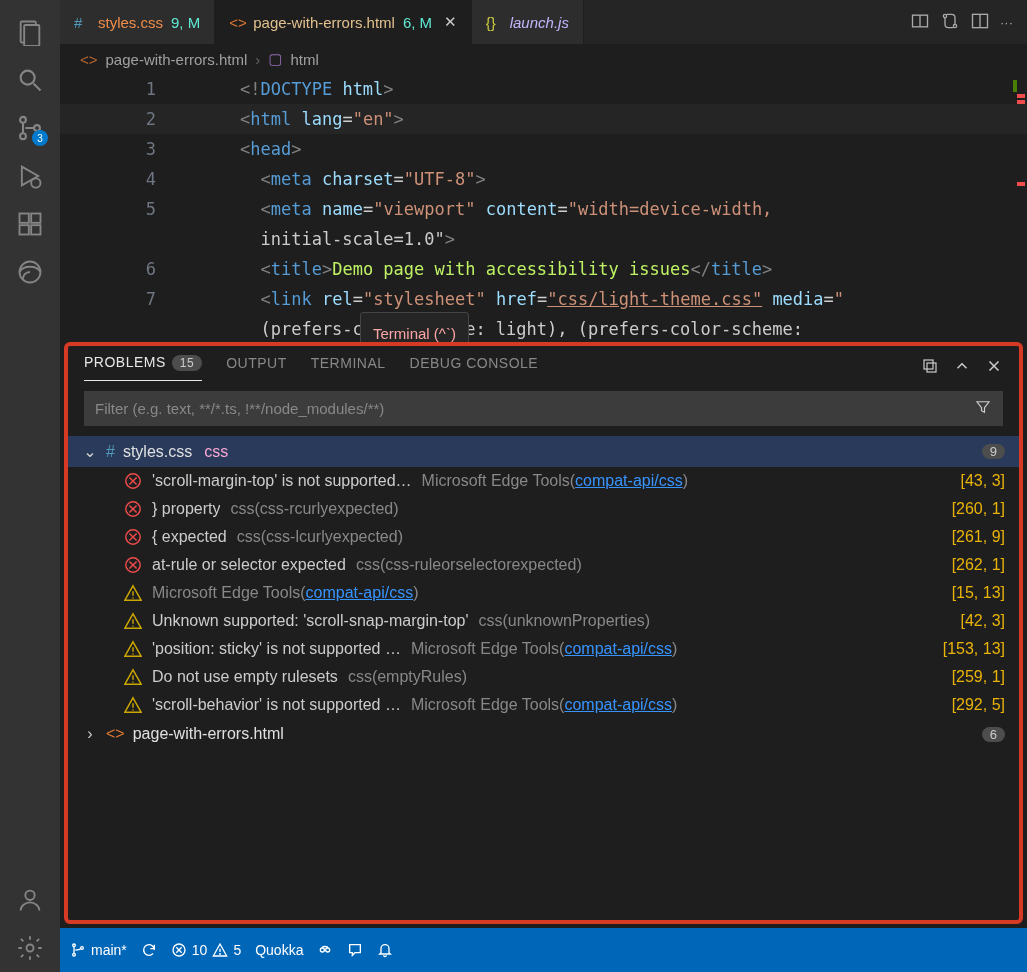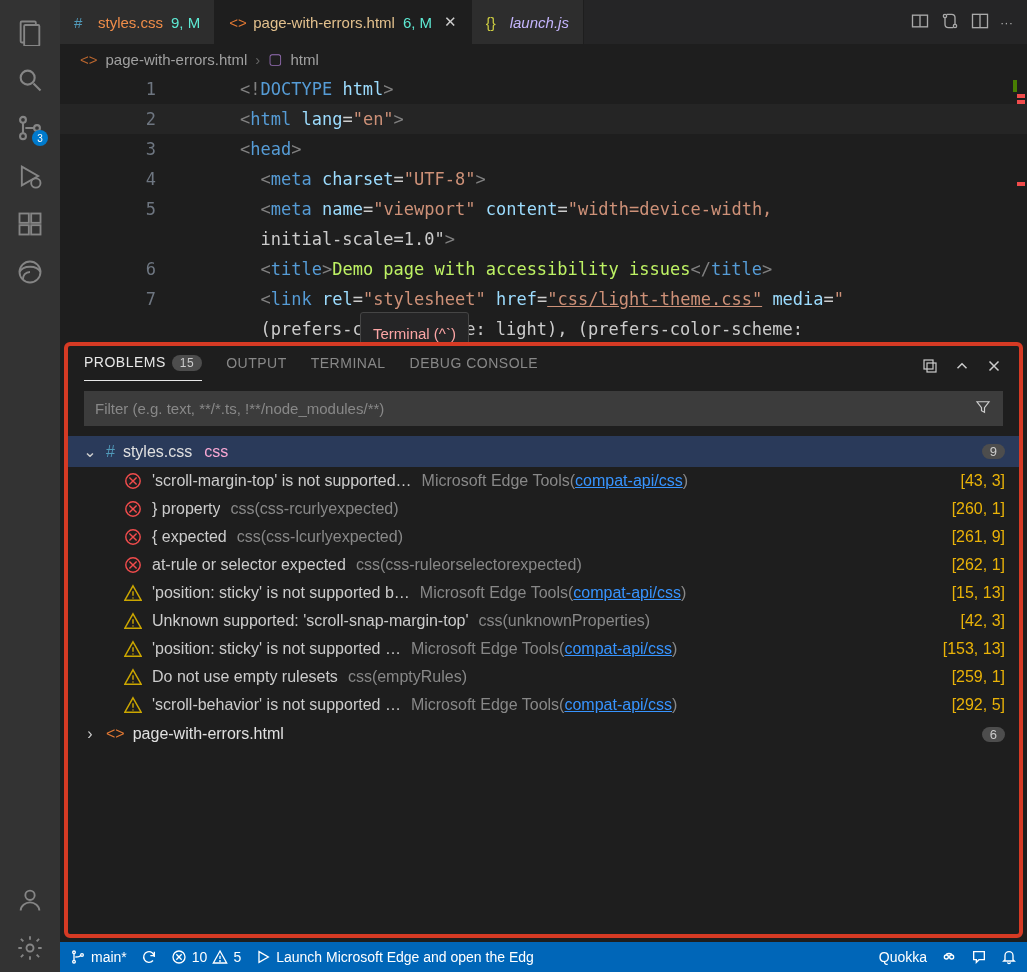--- a/index.html
+++ b/index.html
@@ -98,21 +98,21 @@
 .prob-row .picon{width:18px;height:18px;flex-shrink:0;}
 .prob-row .msg{color:#ccc;overflow:hidden;text-overflow:ellipsis;}
 .prob-row .src{color:#888;}
 .prob-row .lnk{color:#3794ff;text-decoration:underline;}
 .prob-row .pos{color:#eab308;margin-left:auto;padding-left:8px;flex-shrink:0;}
 .err-icon circle{stroke:#f14c4c;fill:none;stroke-width:1.6;}
 .err-icon path{stroke:#f14c4c;stroke-width:1.6;}
 .warn-icon path{stroke:#cca700;fill:none;stroke-width:1.6;}
 
 
-.statusbar{height:30px;background:#0066b8;color:#fff;display:flex;align-items:center;font-size:14px;padding:0 10px;gap:14px;}
+.statusbar{height:44px;background:#0066b8;color:#fff;display:flex;align-items:center;font-size:14px;padding:0 10px;gap:14px;}
 .statusbar .sitem{display:flex;align-items:center;gap:5px;white-space:nowrap;}
 .statusbar .spacer{flex:1;min-width:0;overflow:hidden;}
 .statusbar svg{width:16px;height:16px;}
 .statusbar .ellip{overflow:hidden;text-overflow:ellipsis;}
 </style>
 </head>
 <body>
 
 <div class="root">
 
@@ -306,21 +306,20 @@
         <span class="msg">at-rule or selector expected</span>
         <span class="src">css(css-ruleorselectorexpected)</span>
         <span class="pos">[262, 1]</span>
           </div>
           <div class="prob-row">
             <svg class="picon warn-icon" viewBox="0 0 20 20">
               <path d="M10 2l9 16H1z"></path>
               <line x1="10" y1="8" x2="10" y2="13" stroke="#cca700" stroke-width="1.6"></line>
               <circle cx="10" cy="15.5" r="0.8" fill="#cca700"></circle>
             </svg>
-        <span class="msg">'position: sticky' is not supported b…</span>
         <span class="src">Microsoft Edge Tools(<span class="lnk">compat-api/css</span>)</span>
         <span class="pos">[15, 13]</span>
           </div>
           <div class="prob-row">
             <svg class="picon warn-icon" viewBox="0 0 20 20">
               <path d="M10 2l9 16H1z"></path>
               <line x1="10" y1="8" x2="10" y2="13" stroke="#cca700" stroke-width="1.6"></line>
               <circle cx="10" cy="15.5" r="0.8" fill="#cca700"></circle>
             </svg>
         <span class="msg">Unknown supported: 'scroll-snap-margin-top'</span>
@@ -388,26 +387,20 @@
             <path d="M8 8l8 8M16 8l-8 8"></path>
           </svg>
           <span>10</span>
         <svg viewBox="0 0 24 24" fill="none" stroke="currentColor" stroke-width="2">
             <path d="M12 3l10 18H2z"></path>
             <line x1="12" y1="10" x2="12" y2="15"></line>
             <circle cx="12" cy="18" r="0.5" fill="currentColor"></circle>
           </svg>
           <span>5</span>
       </div>
-      <div class="sitem spacer">
-          <svg viewBox="0 0 24 24" fill="none" stroke="currentColor" stroke-width="2">
-            <path d="M6 4l14 8-14 8z"></path>
-          </svg>
-          <span class="ellip">Launch Microsoft Edge and open the Edg</span>
-        </div>
       <div class="sitem">
           <span>Quokka</span>
         </div>
       <div class="sitem">
           <svg viewBox="0 0 24 24" fill="none" stroke="currentColor" stroke-width="2">
             <circle cx="8" cy="12" r="3"></circle>
             <circle cx="16" cy="12" r="3"></circle>
             <path d="M8 9c0-3 8-3 8 0"></path>
           </svg>
         </div>

